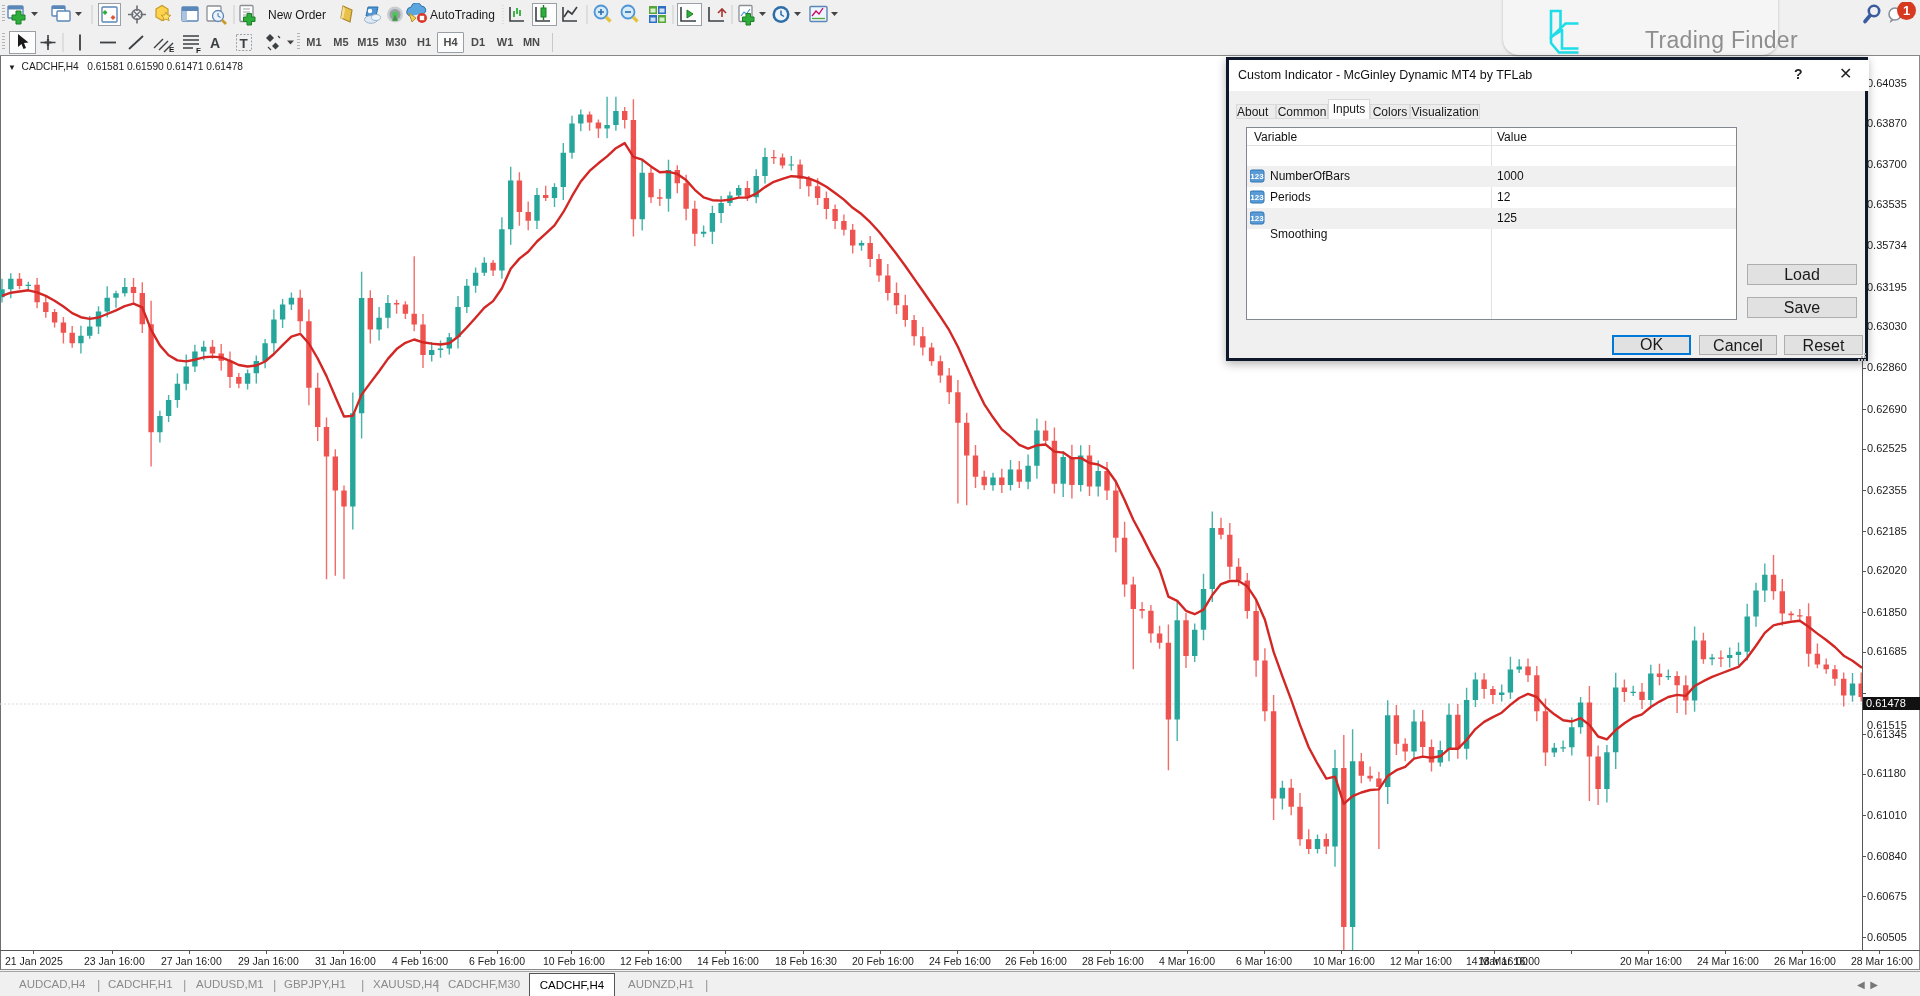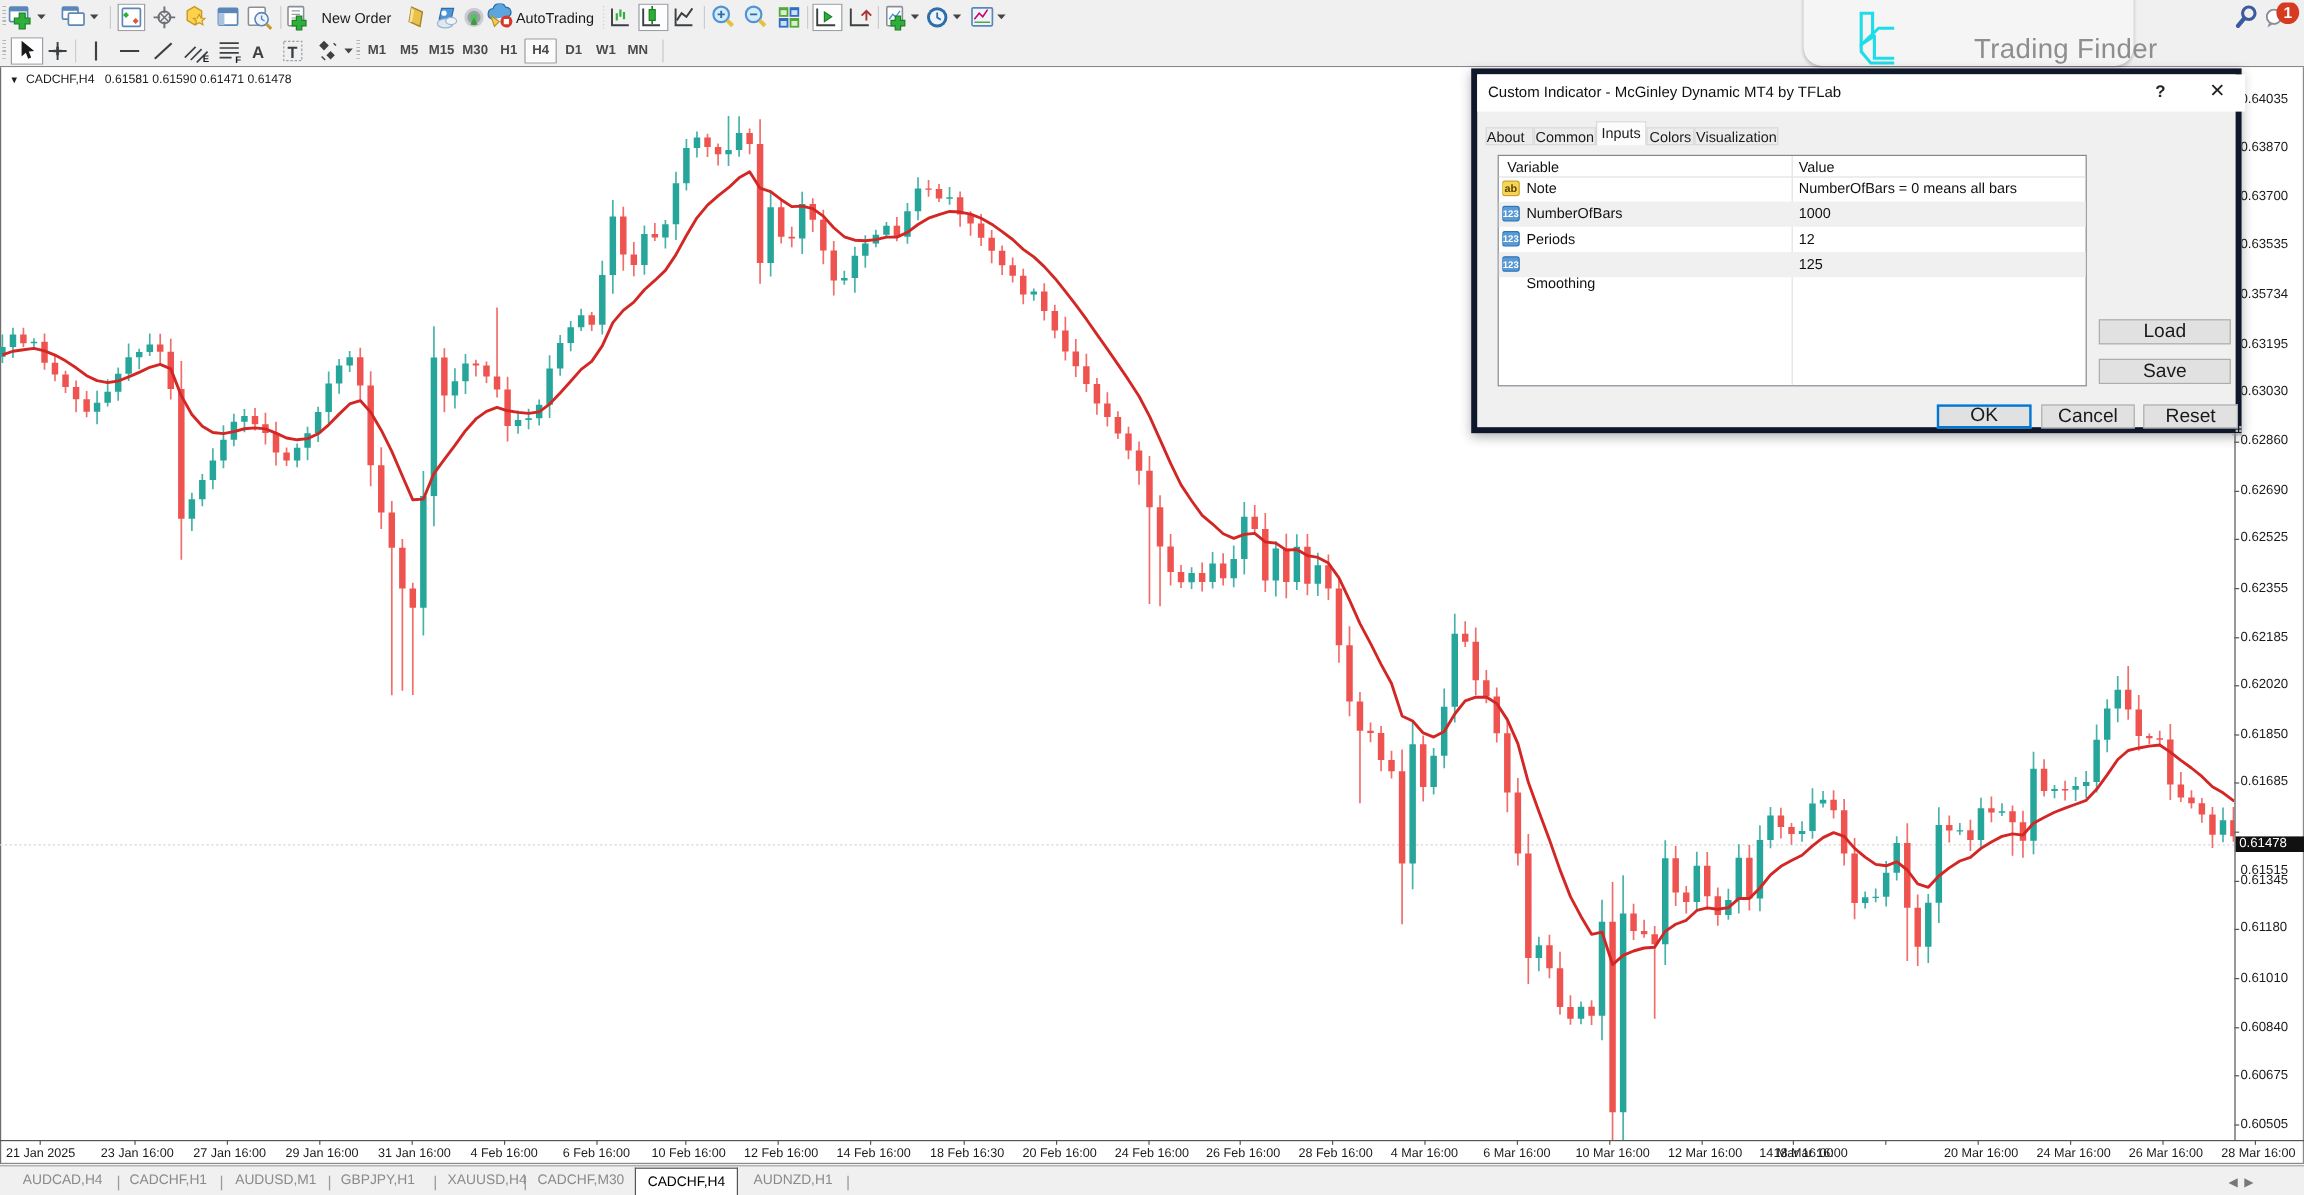--- a/index.html
+++ b/index.html
@@ -337,48 +337,40 @@
 
 <svg class="abs" style="left:1857px;top:2px" width="63" height="26" viewBox="0 0 63 26">
 <circle cx="17" cy="9" r="5.2" fill="none" stroke="#3a5c9e" stroke-width="2.6"></circle>
 <line x1="13" y1="13.5" x2="8" y2="19.5" stroke="#3a5c9e" stroke-width="3.6" stroke-linecap="round"></line>
 <circle cx="38" cy="12" r="6" fill="#fff" stroke="#8a9099" stroke-width="1.6"></circle>
 <path d="M34 17 l-1.5 4 4-2.5z" fill="#8a9099"></path>
 <circle cx="49.5" cy="8.5" r="9.5" fill="#d63a21"></circle>
 <text x="49.5" y="13" font-size="13" fill="#fff" text-anchor="middle" font-weight="bold">1</text>
 </svg>
 
-<div class="abs" style="left:1226px;top:57px;width:642px;height:304px;background:#f0f0f0;border:5px solid #0f172a;box-shadow:0 3px 9px rgba(0,0,0,0.3)">
+<div class="abs" style="left:1226px;top:57px;width:642px;height:304px;background:#f0f0f0;border:3px solid #0f172a;box-shadow:0 3px 9px rgba(0,0,0,0.3)">
   <div class="abs" style="left:0;top:0;width:640px;height:31px;background:#fff">
     <div class="abs" style="left:9px;top:8px;font-size:12.5px;color:#111">Custom Indicator - McGinley Dynamic MT4 by TFLab</div>
     <div class="abs" style="left:565px;top:6px;font-size:14px;color:#222;font-weight:bold">?</div>
     <div class="abs" style="left:610px;top:4px;font-size:16px;color:#222">✕</div>
   </div>
 
   <div class="abs" style="left:7px;top:44px;font-size:12px;color:#1a1a1a">
     <span style="position:absolute;left:0;top:0;width:40px;height:15px;border:1px solid #d9d9d9;background:#ececec;text-align:left;line-height:15px">About</span>
     <span style="position:absolute;left:40px;top:0;width:52px;height:15px;border:1px solid #d9d9d9;background:#ececec;text-align:center;line-height:15px">Common</span>
     <span style="position:absolute;left:92px;top:-5px;width:42px;height:20px;border:1px solid #d9d9d9;border-bottom:none;background:#fcfcfc;text-align:center;line-height:18px">Inputs</span>
     <span style="position:absolute;left:134px;top:0;width:40px;height:15px;border:1px solid #d9d9d9;background:#ececec;text-align:center;line-height:15px">Colors</span>
     <span style="position:absolute;left:174px;top:0;width:70px;height:15px;border:1px solid #d9d9d9;background:#ececec;text-align:center;line-height:15px">Visualization</span>
   </div>
 
   <div class="abs" style="left:17px;top:67px;width:491px;height:193px;background:#fff;border:1px solid #828790;font-size:12px;color:#111">
     <div class="abs" style="left:244px;top:0;width:1px;height:191px;background:#e2e2e2"></div>
     <div class="abs" style="left:7px;top:2px">Variable</div>
     <div class="abs" style="left:250px;top:2px">Value</div>
     <div class="abs" style="left:0;top:17px;width:489px;height:1px;background:#e2e2e2"></div>
-    <div class="abs" style="left:0;top:17px;width:489px;height:21px">
-      <svg class="abs" style="left:3px;top:3px" width="16" height="14">
-          <rect x="0" y="1" width="14" height="12" rx="2" fill="#f7d358" stroke="#c9a227"></rect>
-          <text x="7" y="10" font-size="9" text-anchor="middle" fill="#5a4500" font-weight="bold">ab</text>
-        </svg>
-      <div class="abs" style="left:23px;top:3px">Note</div>
-      <div class="abs" style="left:250px;top:3px">NumberOfBars = 0 means all bars</div>
-    </div>
     <div class="abs" style="left:0;top:38px;width:489px;height:21px;background:#f0f0f0">
       <svg class="abs" style="left:3px;top:3px" width="16" height="14">
           <rect x="0" y="1" width="14" height="12" rx="2" fill="#5b9bd5" stroke="#2e75b6"></rect>
           <text x="7" y="10" font-size="8" text-anchor="middle" fill="#fff" font-weight="bold">123</text>
         </svg>
       <div class="abs" style="left:23px;top:3px">NumberOfBars</div>
       <div class="abs" style="left:250px;top:3px">1000</div>
     </div>
     <div class="abs" style="left:0;top:59px;width:489px;height:21px">
       <svg class="abs" style="left:3px;top:3px" width="16" height="14">

